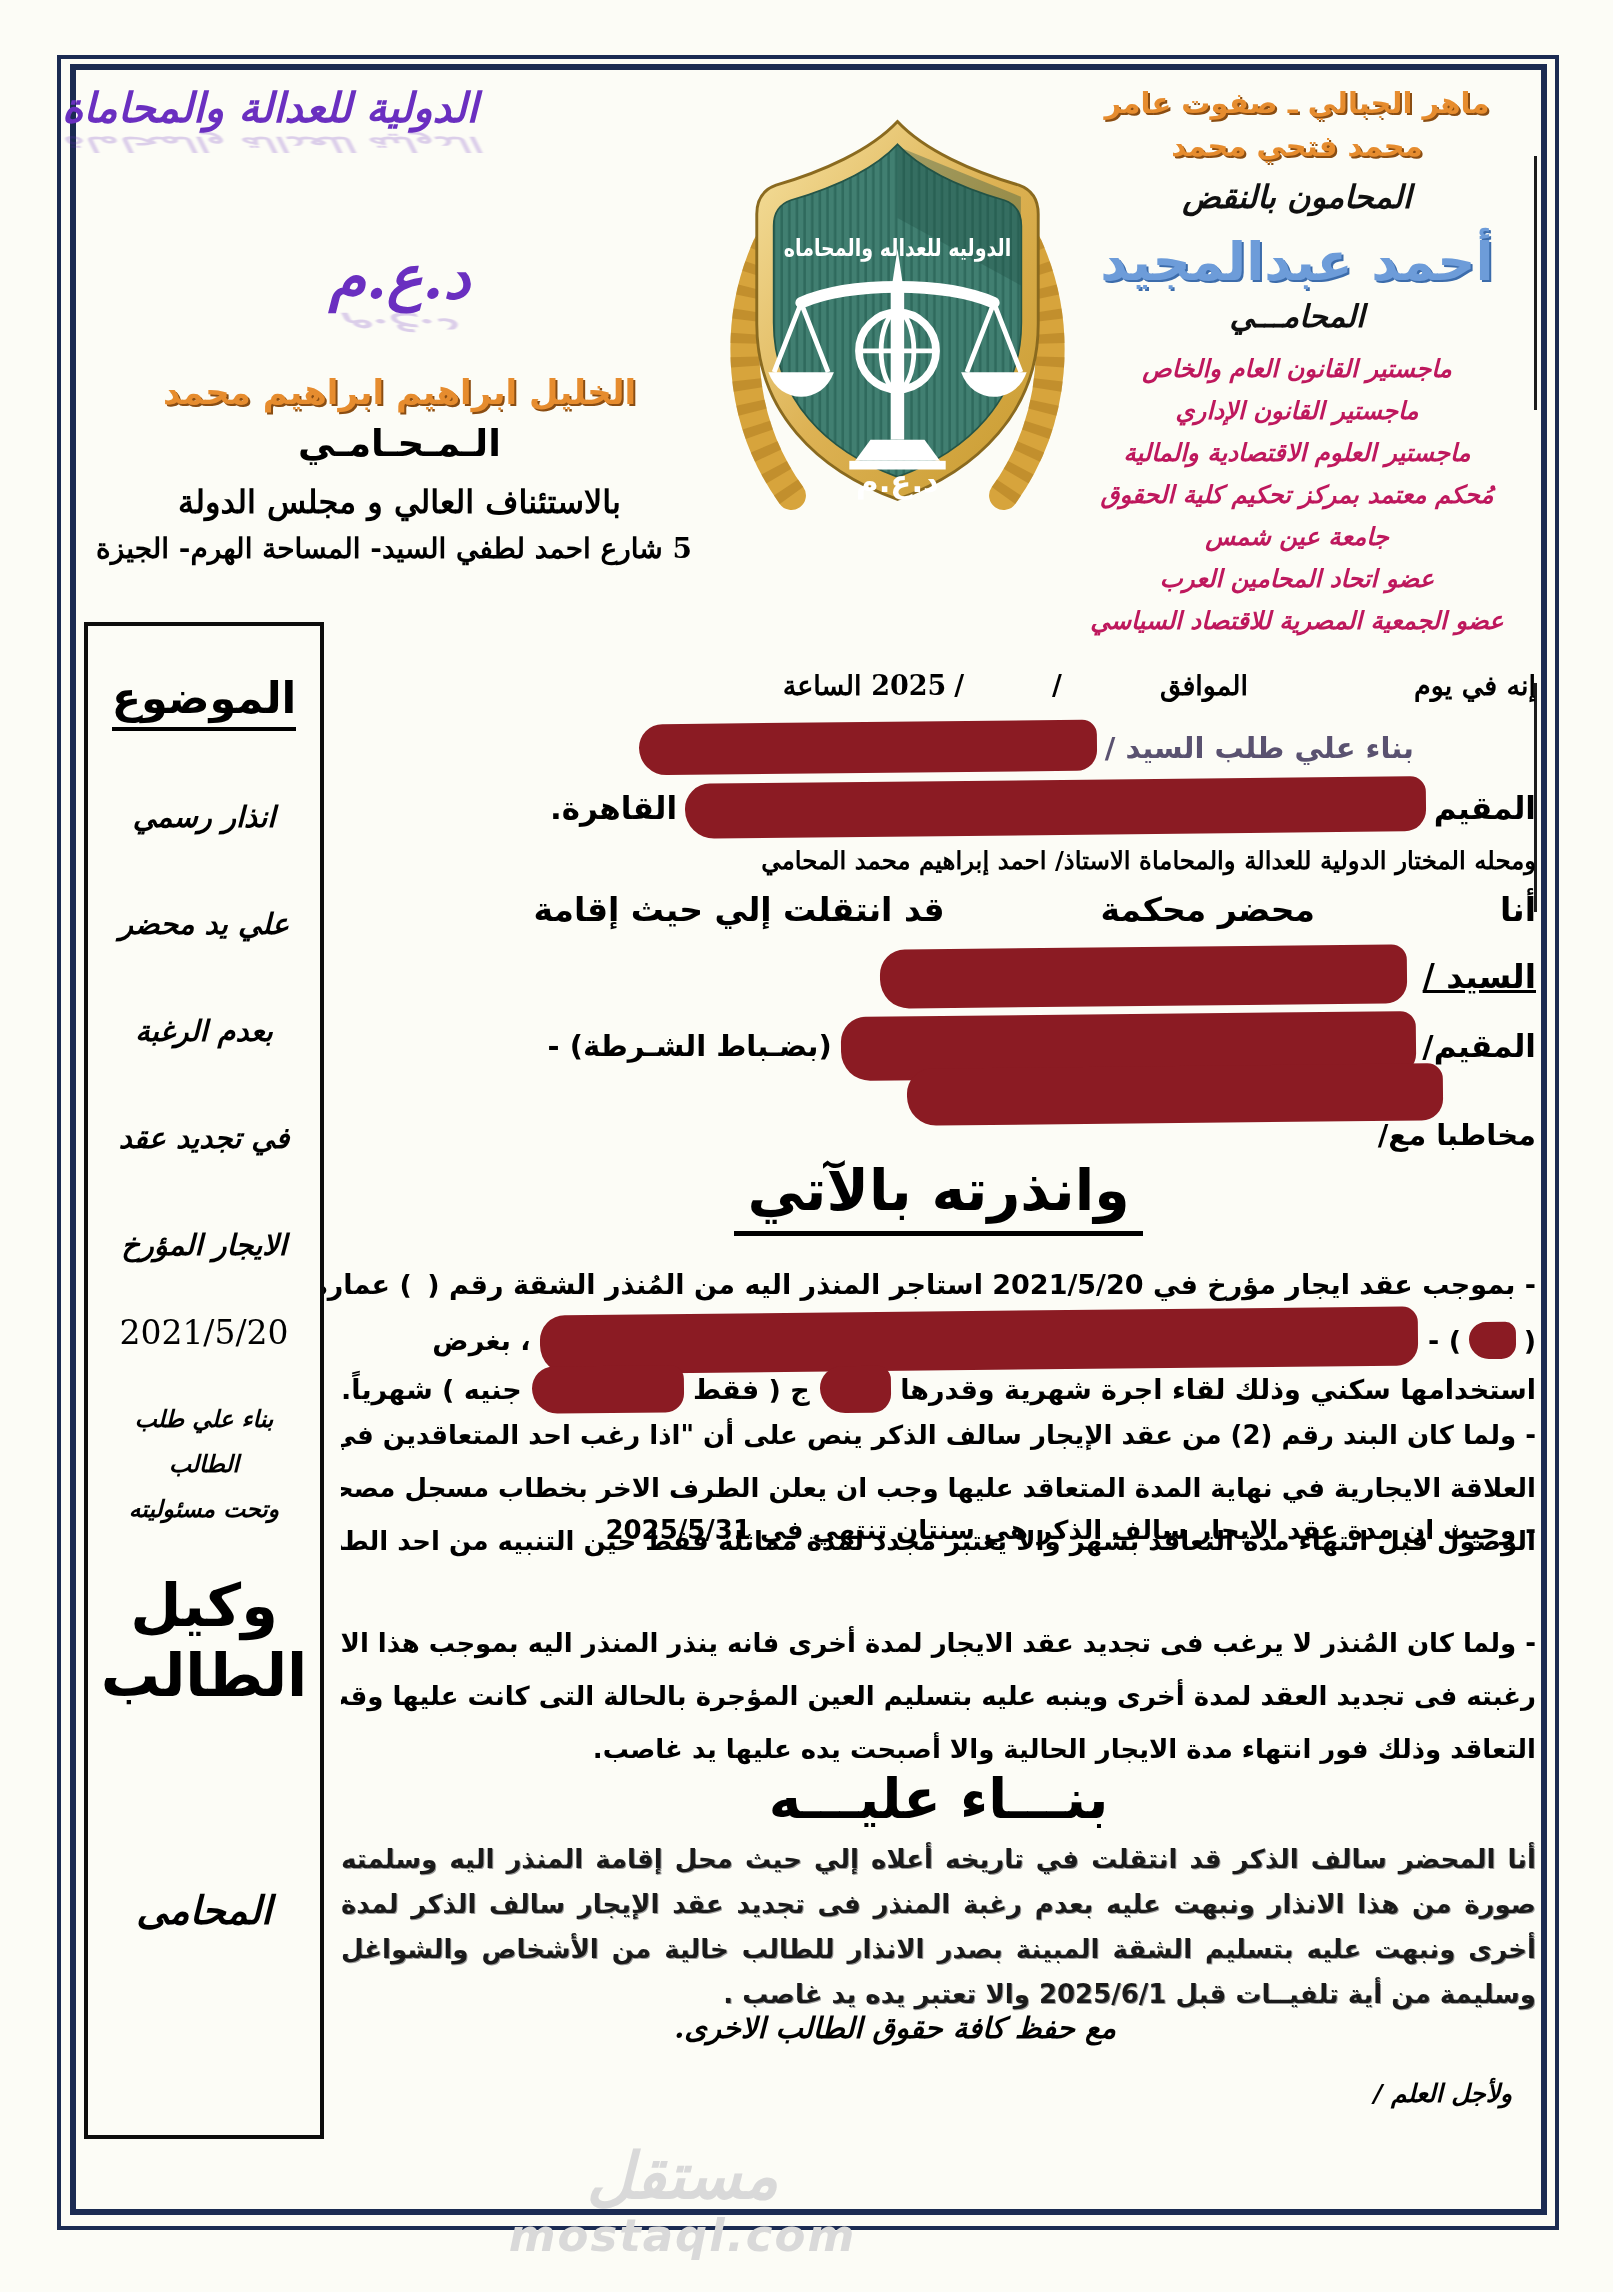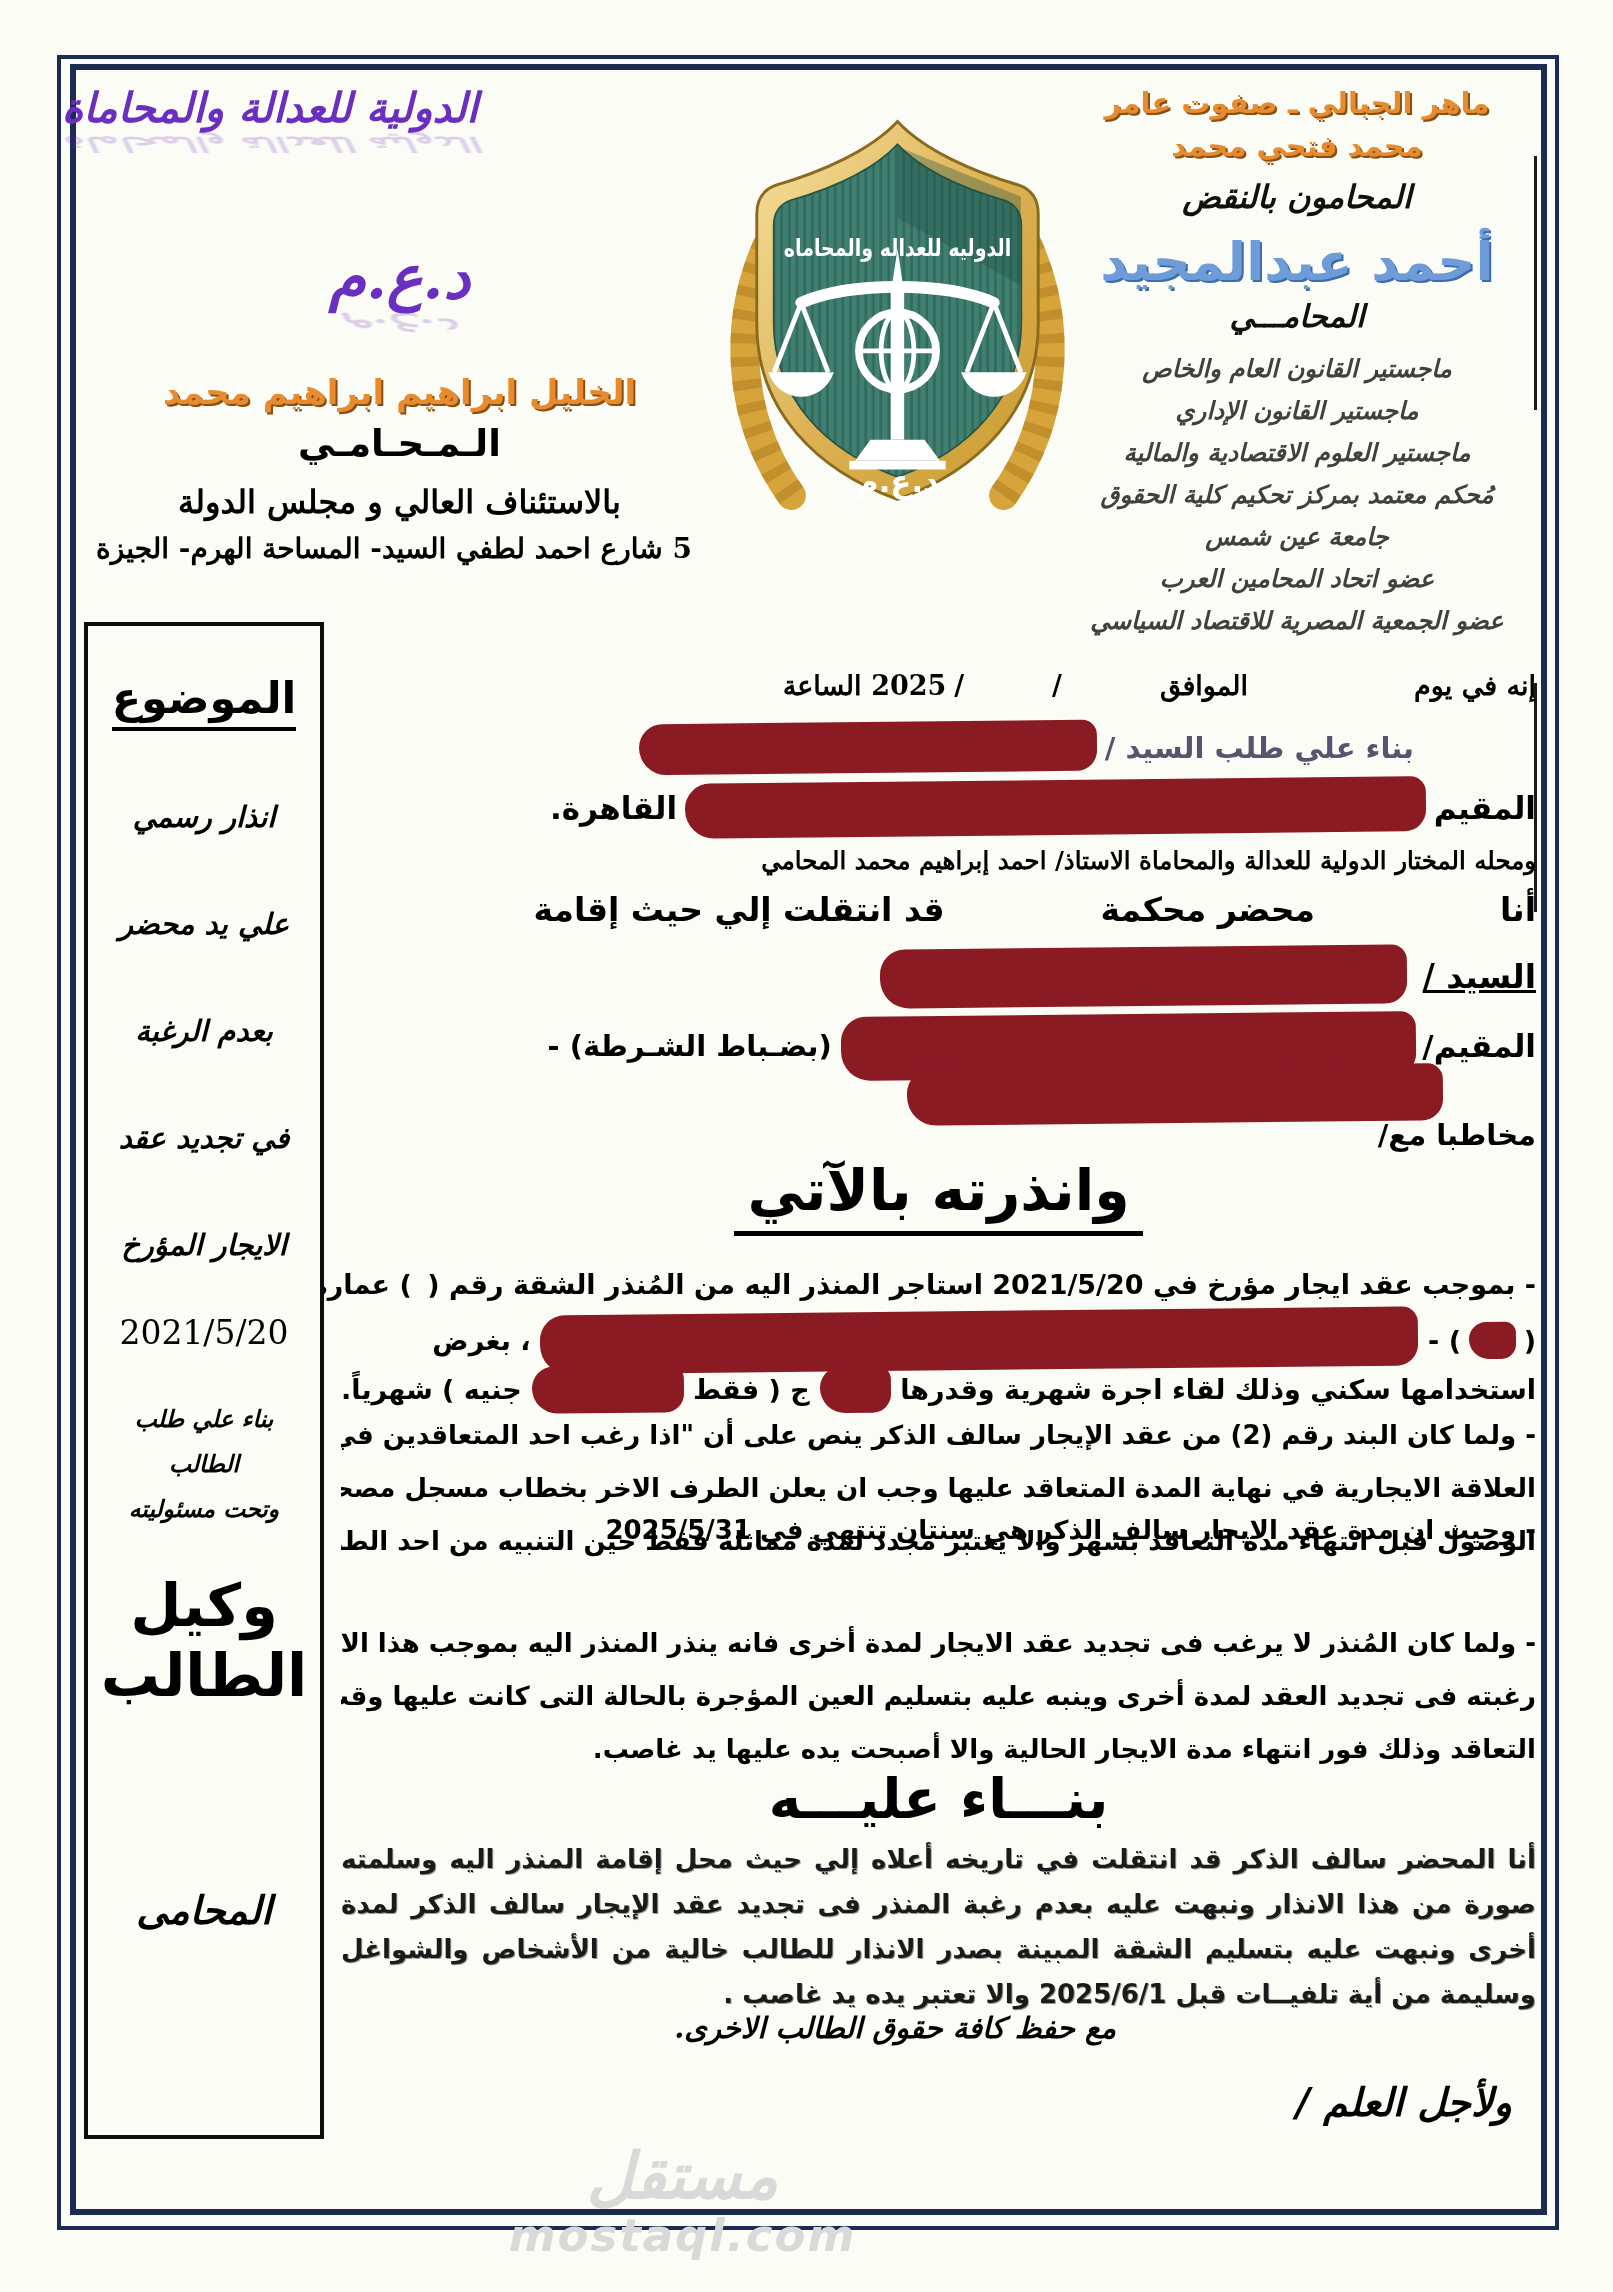--- a/index.html
+++ b/index.html
@@ -37,21 +37,21 @@
 
   
   .right-office{position:absolute;left:1063px;top:82px;width:468px;text-align:center;z-index:3;}
   .partners{font-size:29px;font-weight:900;color:#e68c2e;text-shadow:2px 2px 0 #8a4d12;
             line-height:43px;white-space:nowrap;}
   .script{font-family:"DejaVu Serif",serif;font-style:italic;font-weight:bold;color:#101010;}
   .partners-title{font-size:32px;margin-top:9.8px;}
   .lead-name{margin-top:15.6px;font-size:53px;font-weight:900;color:#6d9cd9;
              text-shadow:2px 2px 0 #3c6cab;white-space:nowrap;}
   .lead-title{font-size:31px;margin-top:5.9px;}
-  .credentials{margin-top:13.7px;color:#404040;}
+  .credentials{margin-top:13.7px;color:#be185d;}
   .credentials div{font-family:"DejaVu Serif",serif;font-style:italic;font-weight:bold;
                    font-size:24.4px;line-height:42px;white-space:nowrap;}
 
   
   .sidebar{position:absolute;left:84px;top:622px;width:240px;height:1517px;
            border:4.9px solid #0d0d0d;box-sizing:border-box;background:#fcfcf6;
            text-align:center;z-index:4;}
   .sb-title{margin-top:47px;display:inline-block;font-size:43px;font-weight:900;
             border-bottom:4.9px solid #000;padding-bottom:3.9px;}
   .sb-lines{margin-top:33px;}
@@ -101,21 +101,21 @@
   .clause3 .jline{text-align-last:right;}
   .clause4 .jline:last-child{text-align-last:right;}
   .acc-heading{position:absolute;left:341px;top:1767px;width:1195px;text-align:center;
                font-size:55px;font-weight:900;z-index:3;}
   .conclusion{top:1837px;}
   .conclusion .jline{font-size:26px;line-height:45px;color:#1a1a1a;text-shadow:1px 1px 0 #9a9a9a;}
   .conclusion .jline:last-child{text-align-last:right;}
   .rights{position:absolute;right:497px;top:2011px;font-family:"DejaVu Serif",serif;
           font-style:italic;font-weight:bold;font-size:29px;white-space:nowrap;z-index:3;}
   .knowledge{position:absolute;right:101px;top:2079px;font-family:"DejaVu Serif",serif;
-             font-style:italic;font-weight:bold;font-size:39px;white-space:nowrap;z-index:3;}
+             font-style:italic;font-weight:bold;font-size:25px;white-space:nowrap;z-index:3;}
 
   
   .watermark{position:absolute;left:0;top:2142px;width:1365px;text-align:center;z-index:6;
              color:#d9d9d9;direction:ltr;font-style:italic;}
   .wm-ar{font-size:64px;font-weight:900;line-height:68px;}
   .wm-en{font-size:45px;font-weight:bold;line-height:51px;letter-spacing:2px;}
 </style>
 </head>
 <body>
 

